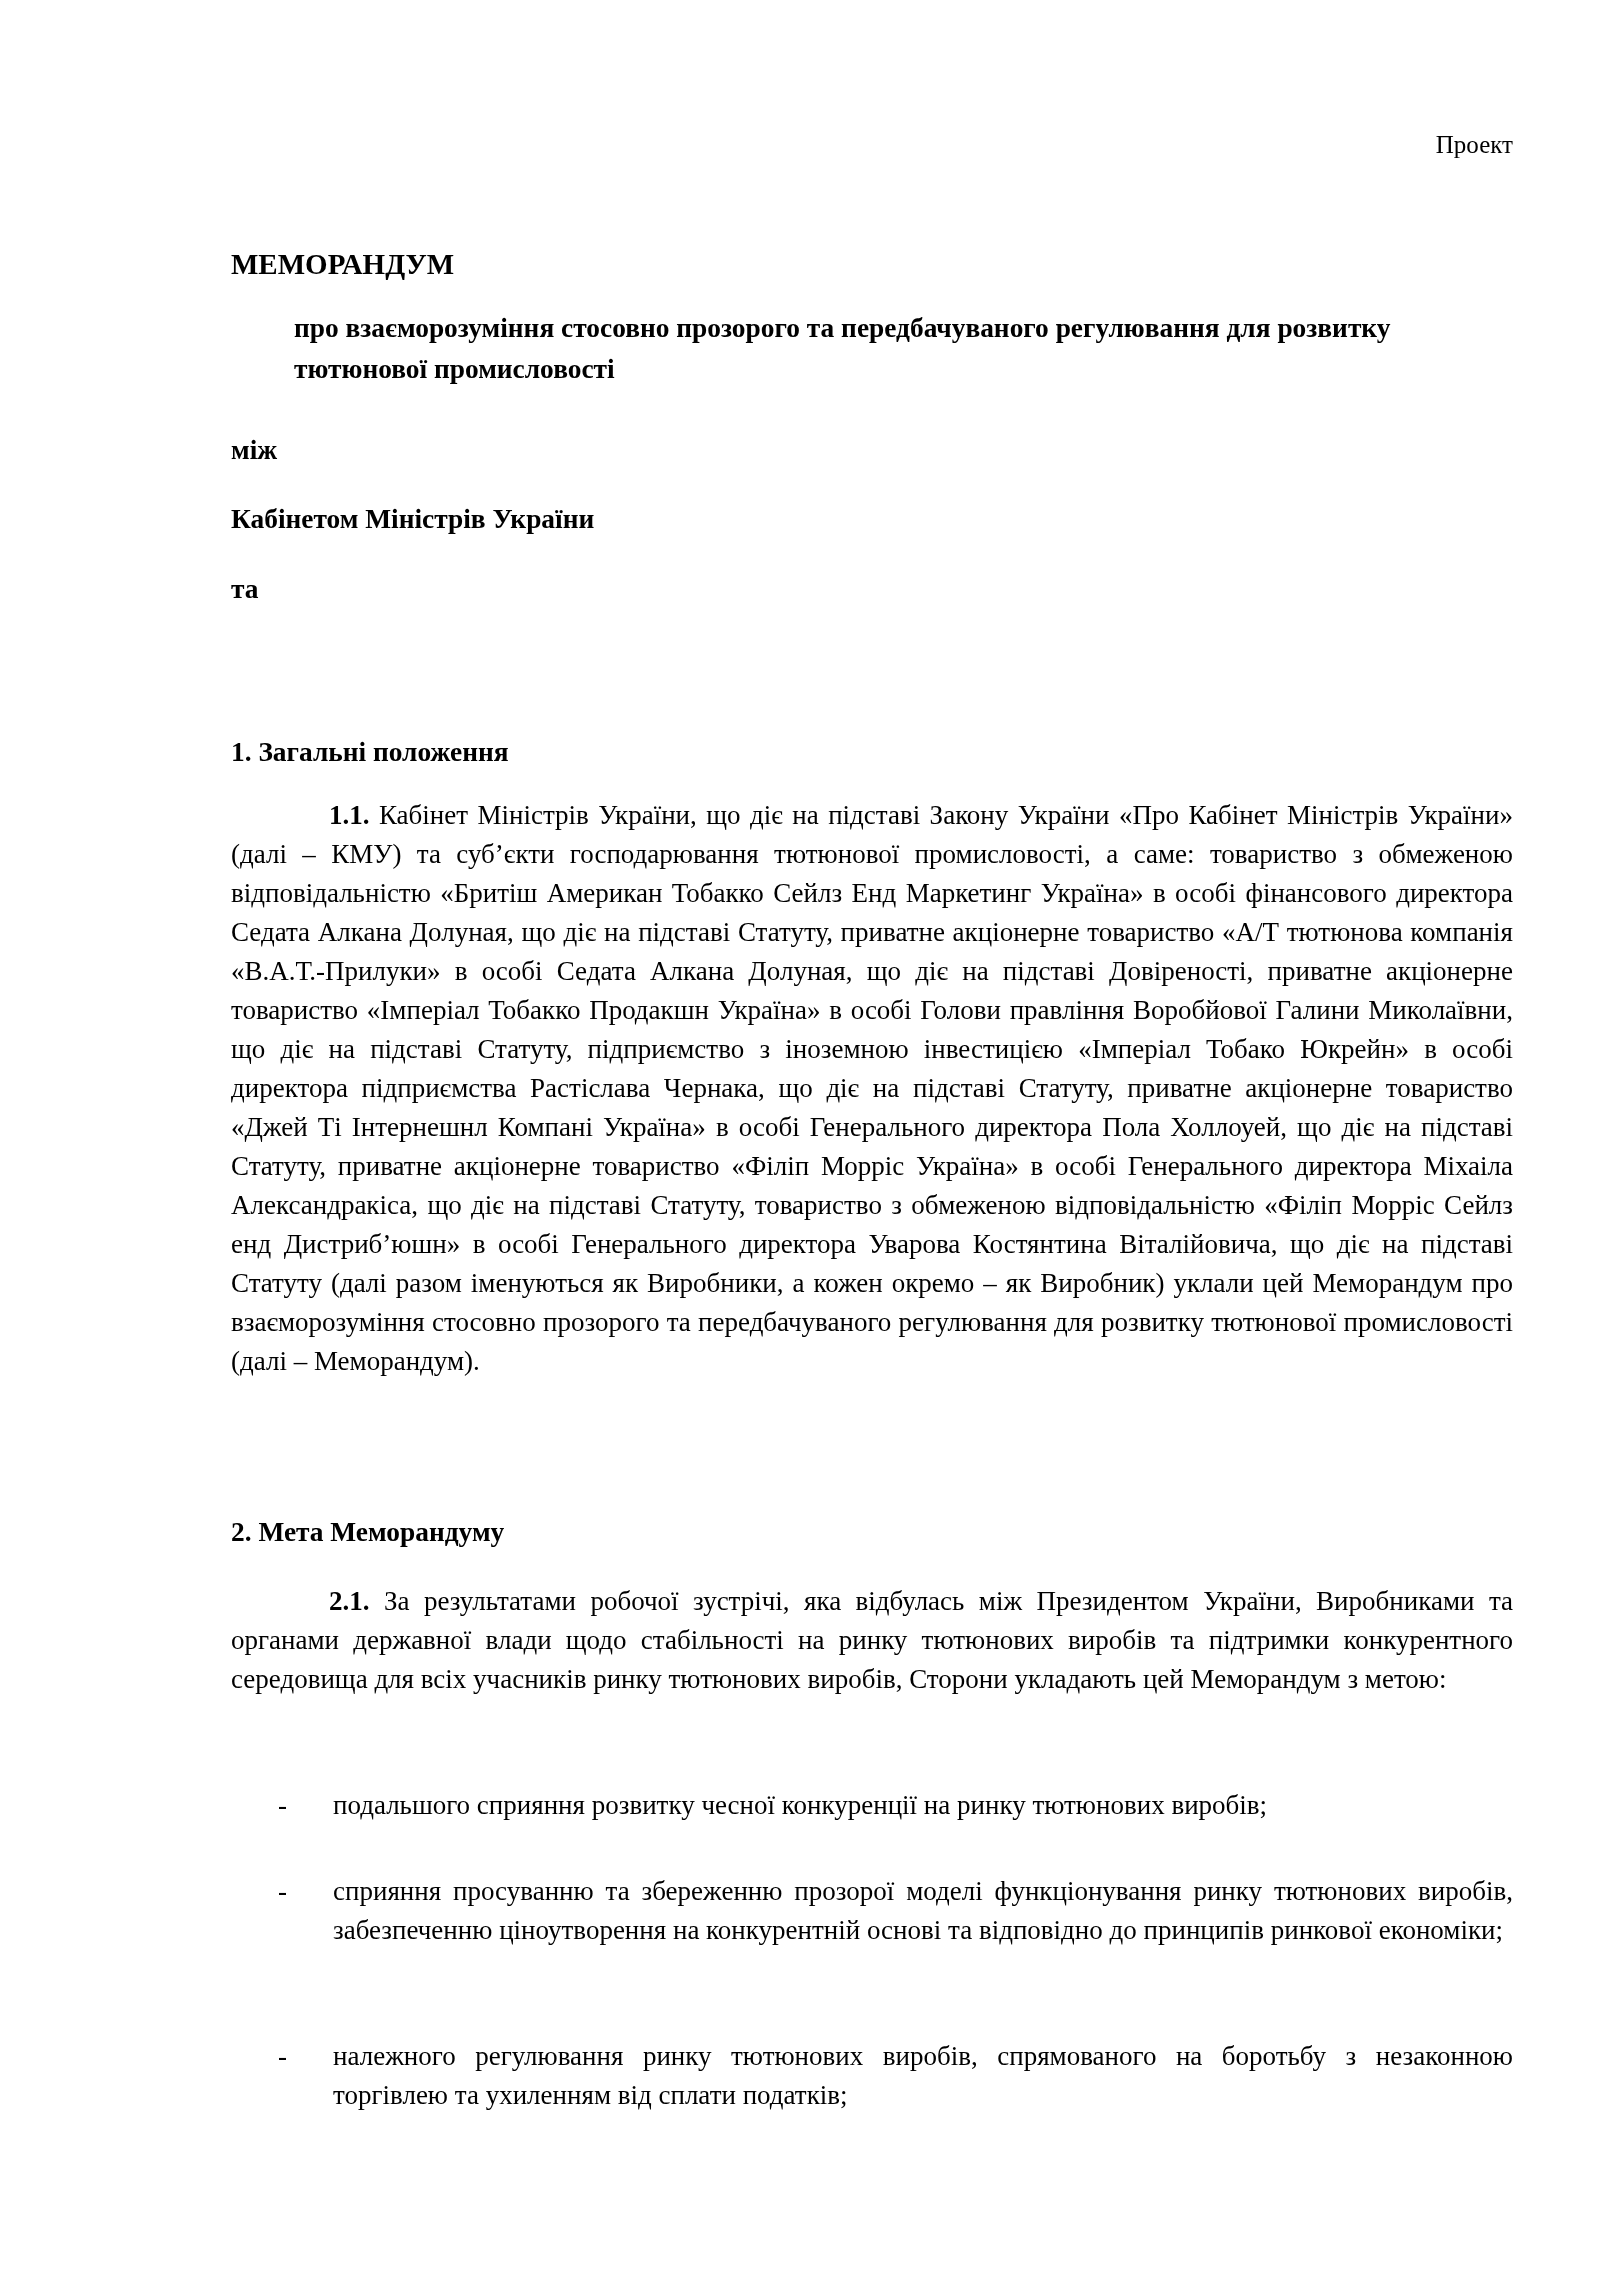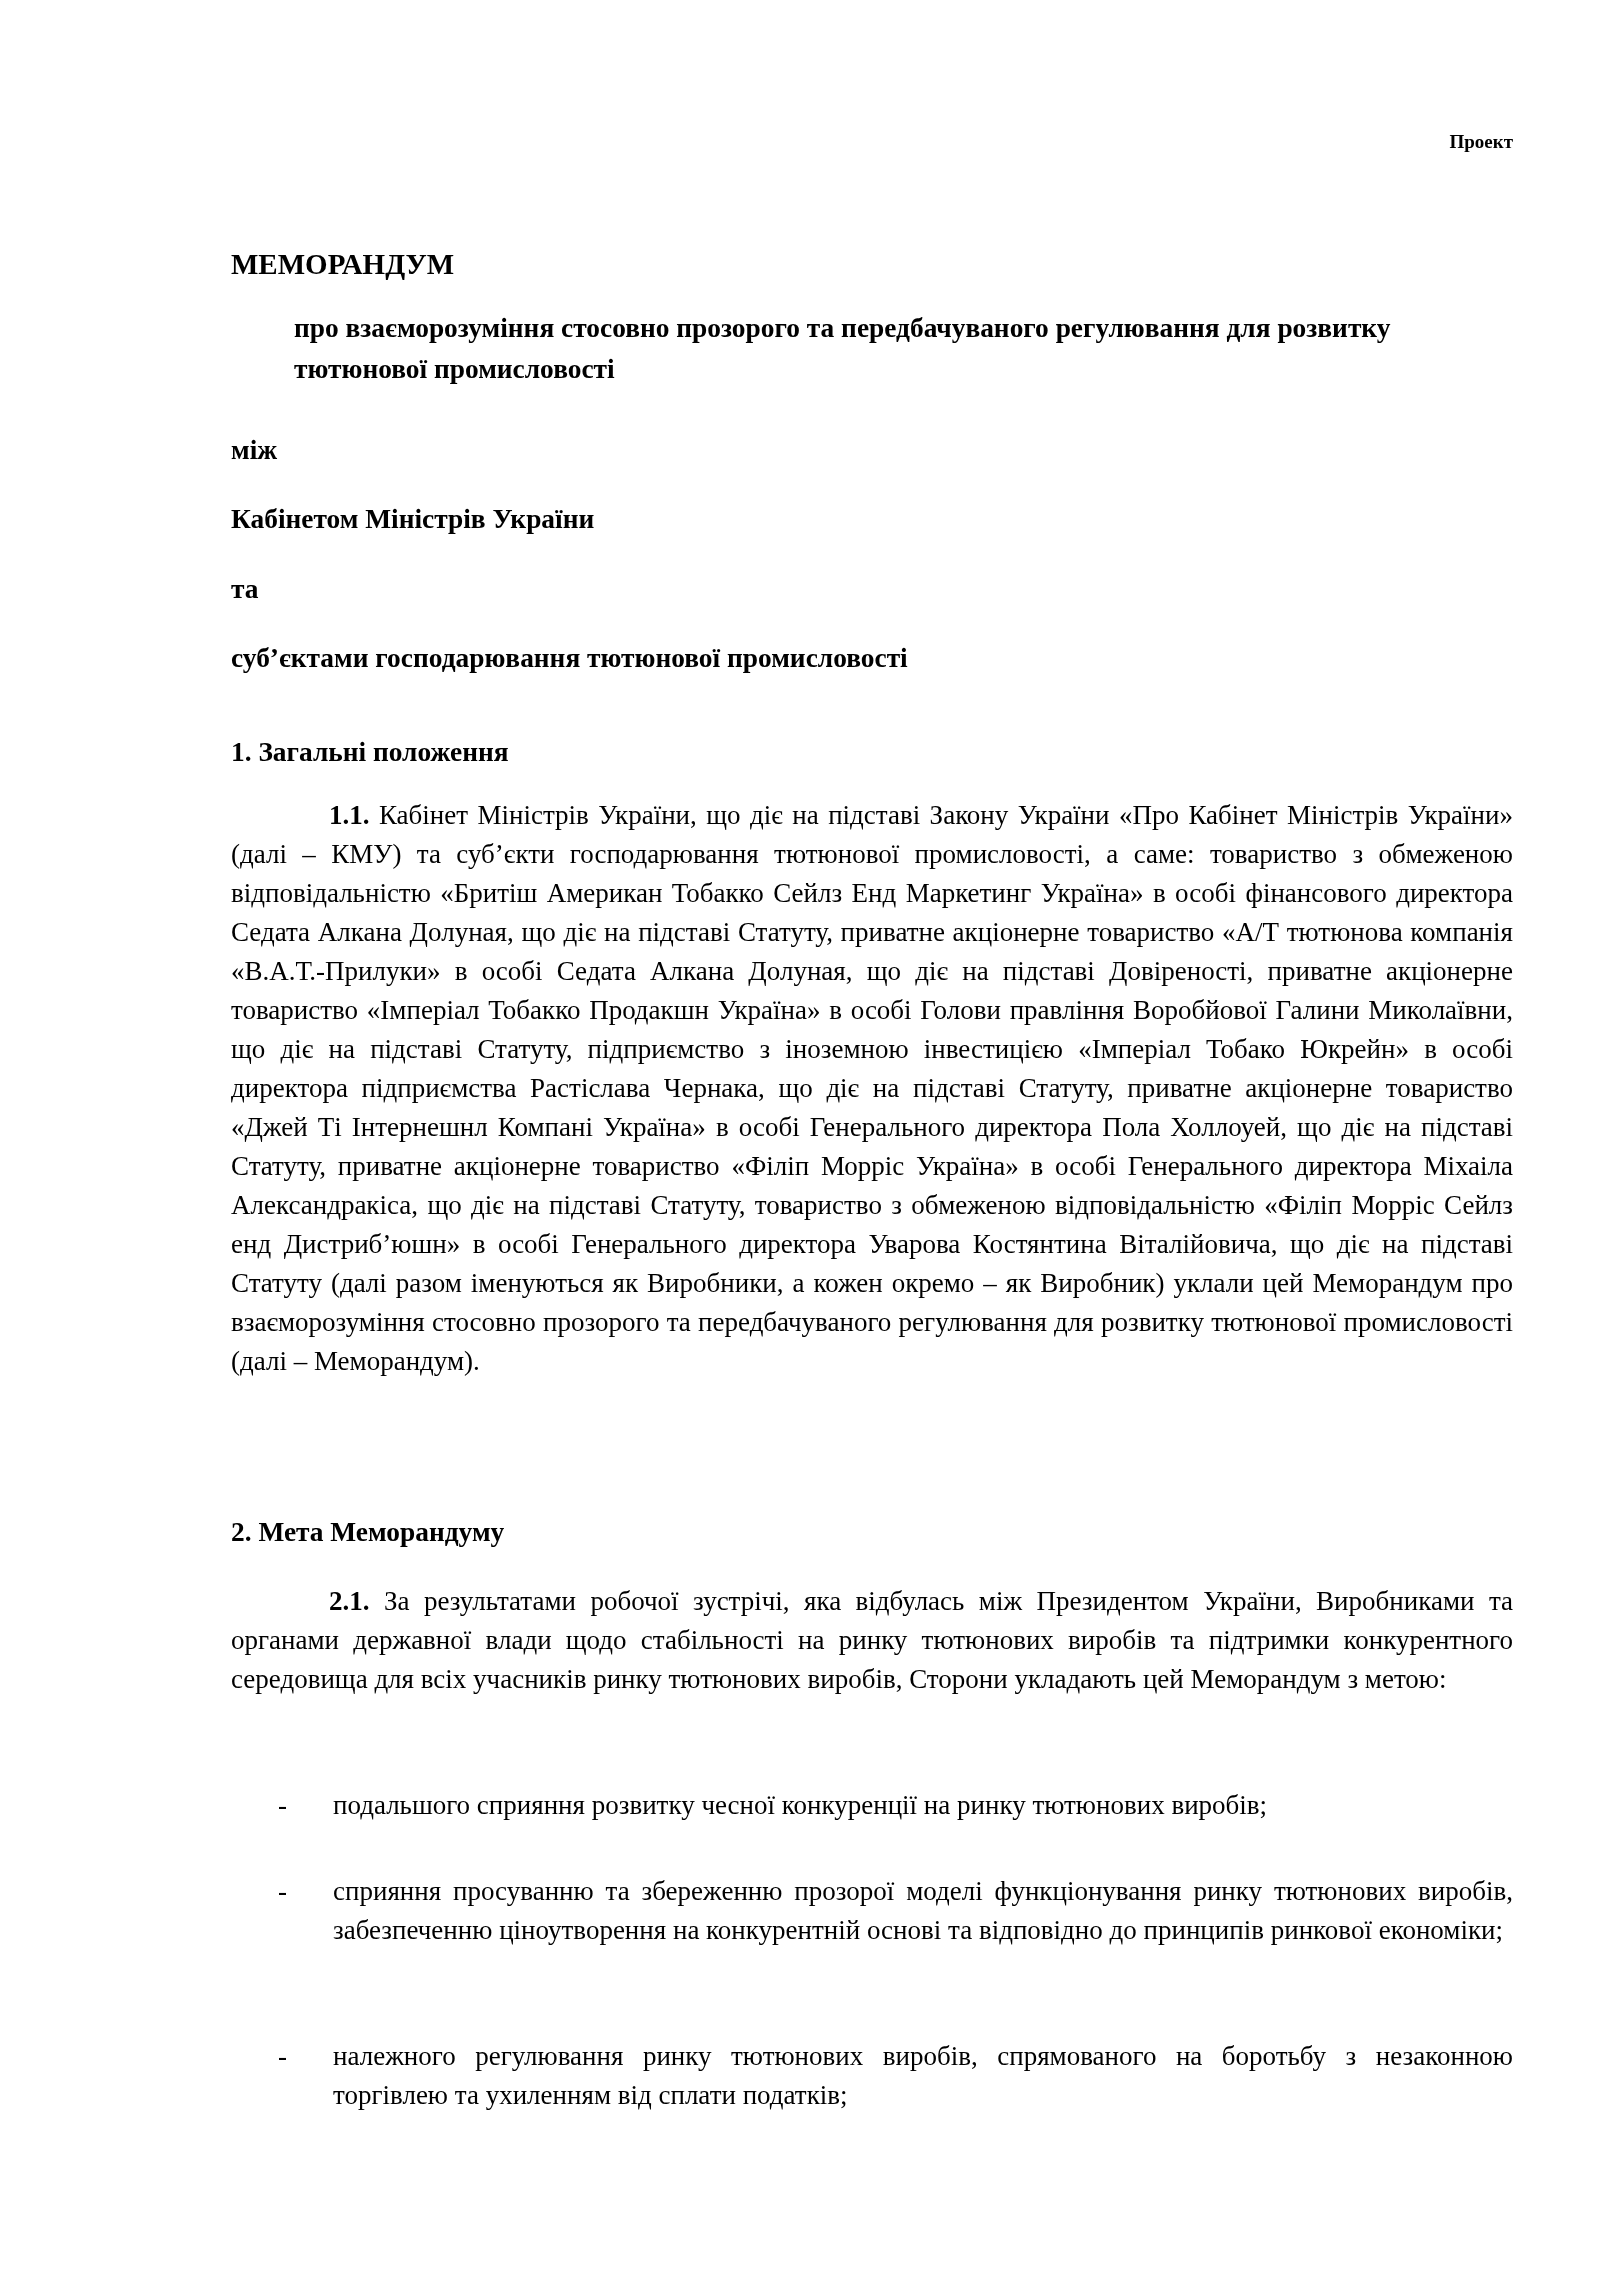--- a/index.html
+++ b/index.html
@@ -12,21 +12,21 @@
     color: #000000;
   }
   .page {
     position: absolute;
     left: 0; top: 0;
     width: 1621px; height: 2293px;
   }
   .abs { position: absolute; }
   .draft {
     right: 108px; top: 131px;
-    font-weight: bold; font-size: 19px; text-align: right;
+    font-weight: normal; font-size: 25px; text-align: right;
   }
   .center {
     left: 231px; width: 1274px;
     text-align: left;
     font-weight: bold; font-size: 27.4px;
     line-height: 39px;
   }
   .title { top: 245px; font-size: 29px; }
   .subtitle { top: 308px; left: 294px; width: 1215px; line-height: 41px; }
   .between { top: 431px; }
@@ -70,21 +70,20 @@
 
 <div class="page">
 
   <div class="abs draft">Проект</div>
 
   <div class="abs center title">МЕМОРАНДУМ</div>
   <div class="abs center subtitle">про взаєморозуміння стосовно прозорого та передбачуваного регулювання для розвитку тютюнової промисловості</div>
   <div class="abs center between">між</div>
   <div class="abs center kmu">Кабінетом Міністрів України</div>
   <div class="abs center and">та</div>
-  <div class="abs center subjects">суб’єктами господарювання тютюнової промисловості</div>
 
   <div class="abs center sec1">1. Загальні положення</div>
 
   <div class="abs body-text indent p11"><span class="num">1.1.</span><span> Кабінет Міністрів України, що діє на підставі Закону України «Про Кабінет Міністрів України» (далі – КМУ) та суб’єкти господарювання тютюнової промисловості, а саме: товариство з обмеженою відповідальністю «Бритіш Американ Тобакко Сейлз Енд Маркетинг Україна» в особі фінансового директора Седата Алкана Долуная, що діє на підставі Статуту, приватне акціонерне товариство «А/Т тютюнова компанія «В.А.Т.-Прилуки» в особі Седата Алкана Долуная, що діє на підставі Довіреності, приватне акціонерне товариство «Імперіал Тобакко Продакшн Україна» в особі Голови правління Воробйової Галини Миколаївни, що діє на підставі Статуту, підприємство з іноземною інвестицією «Імперіал Тобако Юкрейн» в особі директора підприємства Растіслава Чернака, що діє на підставі Статуту, приватне акціонерне товариство «Джей Ті Інтернешнл Компані Україна» в особі Генерального директора Пола Холлоуей, що діє на підставі Статуту, приватне акціонерне товариство «Філіп Морріс Україна» в особі Генерального директора Міхаіла Александракіса, що діє на підставі Статуту, товариство з обмеженою відповідальністю «Філіп Морріс Сейлз енд Дистриб’юшн» в особі Генерального директора Уварова Костянтина Віталійовича, що діє на підставі Статуту (далі разом іменуються як Виробники, а кожен окремо – як Виробник) уклали цей Меморандум про взаєморозуміння стосовно прозорого та передбачуваного регулювання для розвитку тютюнової промисловості (далі – Меморандум).</span></div>
 
 
   <div class="abs center sec2">2. Мета Меморандуму</div>
 
   <div class="abs body-text indent p21"><span class="num">2.1.</span><span> За результатами робочої зустрічі, яка відбулась між Президентом України, Виробниками та органами державної влади щодо стабільності на ринку тютюнових виробів та підтримки конкурентного середовища для всіх учасників ринку тютюнових виробів, Сторони укладають цей Меморандум з метою:</span></div>
 

